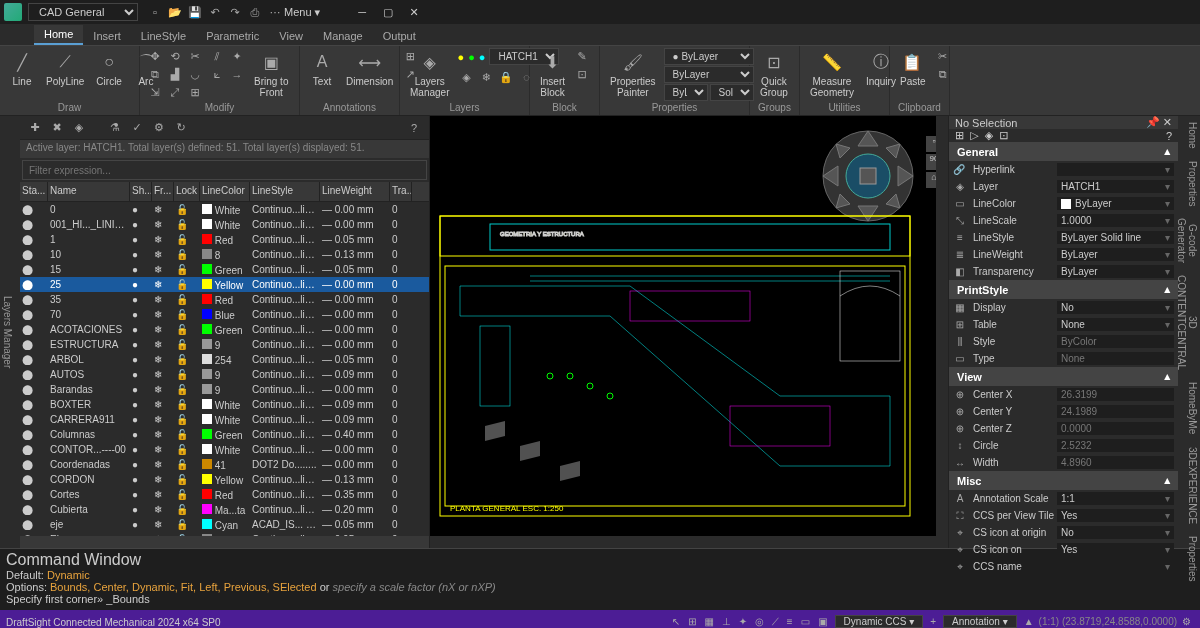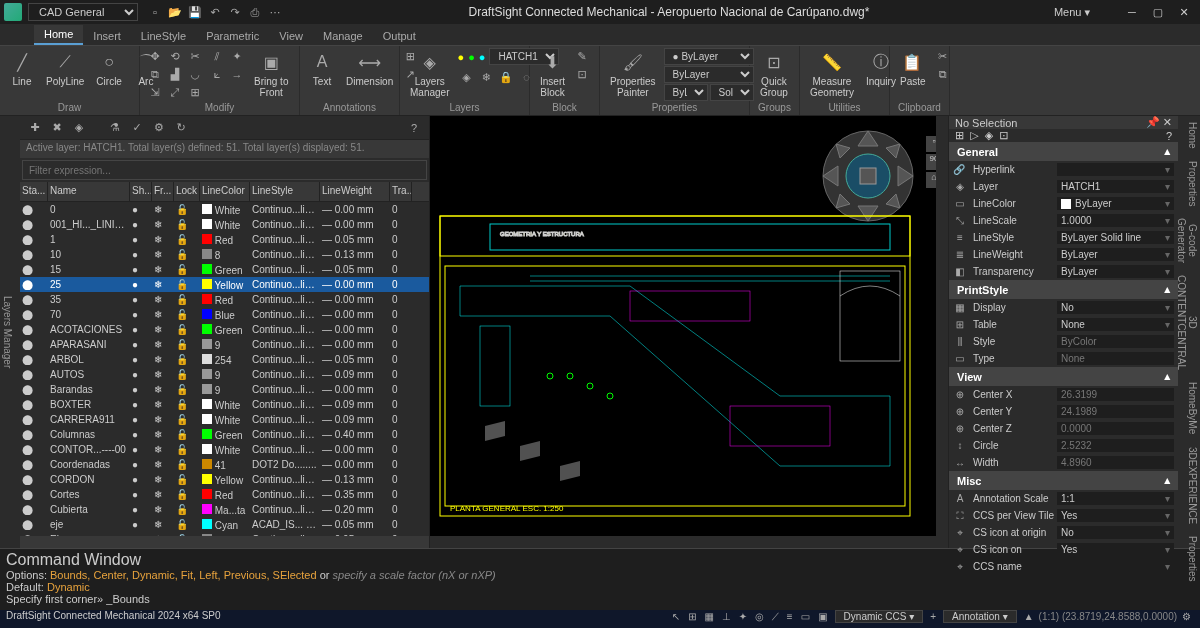--- a/index.html
+++ b/index.html
@@ -53,21 +53,21 @@
 .pp-row { display:flex; height:17px; align-items:center; font-size:10px; }
 .pp-icon { width:22px; text-align:center; color:#aaa; }
 .pp-label { width:86px; color:#ccc; padding-left:2px;}
 .pp-val { flex:1; background:#1e1e1e; padding:1px 4px; color:#ccc; margin-right:4px; display:flex; align-items:center; gap:4px; }
 .pp-val.ro { color:#777; }
 .cmdwin { height:64px; background:#1e1e1e; border-top:1px solid #444; padding:2px 6px; font-size:11px; }
 .cmd-title { color:#ccc; font-size:16px; }
 .cmd-line { color:#ccc; }
 .cmd-kw { color:#e8a33d; }
 .cmd-hint { color:#888; font-style:italic; }
-.statusbar { position:absolute; bottom:0; left:0; right:0; height:18px; background:#0f172a; display:flex; align-items:flex-start; font-size:10px; color:#ccc; }
+.statusbar { position:absolute; bottom:0; left:0; right:0; height:18px; background:#4c1d95; display:flex; align-items:flex-end; font-size:10px; color:#ccc; }
 .sb-left { padding-left:6px; }
 .sb-right { margin-left:auto; display:flex; align-items:center; gap:2px; padding-right:6px; }
 .sb-btn { padding:0 3px; color:#aaa; cursor:pointer; }
 .sb-field { background:#2b2b2b; border:1px solid #444; padding:0 8px; margin:0 2px; }
 .scrollbar-h { position:absolute; bottom:0; left:0; right:0; height:12px; background:#2b2b2b; }
 .scrollbar-v { position:absolute; top:0; right:0; bottom:12px; width:12px; background:#2b2b2b; }
 svg { overflow:visible; }
 </style>
 </head>
 <body>
@@ -77,21 +77,20 @@
   <select class="workspace-dd"><option>CAD General</option></select>
   <div class="qat">
     <div class="qat-btn">▫</div>
     <div class="qat-btn">📂</div>
     <div class="qat-btn">💾</div>
     <div class="qat-btn">↶</div>
     <div class="qat-btn">↷</div>
     <div class="qat-btn">⎙</div>
     <div class="qat-btn">⋯</div>
   </div>
-  <div class="title-text">DraftSight Connected Mechanical - Aeropuerto Nacional de Carúpano.dwg*</div>
   <div class="menubtn"><span>Menu</span> ▾</div>
   <div class="winbtns">
     <div class="winbtn">─</div>
     <div class="winbtn">▢</div>
     <div class="winbtn">✕</div>
   </div>
 </div>
 
 <div class="tabs">
   <div class="tab active">Home</div>
@@ -391,21 +390,21 @@
           <div class="lp-c w-sh">●</div>
           <div class="lp-c w-fr">❄</div>
           <div class="lp-c w-lock">🔓</div>
           <div class="lp-c w-lc"><span class="color-swatch" style="background:#0f0"></span> Green</div>
           <div class="lp-c w-ls">Continuo...lid line</div>
           <div class="lp-c w-lw">— 0.00 mm</div>
           <div class="lp-c w-tr">0</div>
         </div>
         <div class="lp-row">
           <div class="lp-c w-sta">⬤</div>
-          <div class="lp-c w-name">APARASANI</div>
+          <div class="lp-c w-name">ESTRUCTURA</div>
           <div class="lp-c w-sh">●</div>
           <div class="lp-c w-fr">❄</div>
           <div class="lp-c w-lock">🔓</div>
           <div class="lp-c w-lc"><span class="color-swatch" style="background:#999"></span> 9</div>
           <div class="lp-c w-ls">Continuo...lid line</div>
           <div class="lp-c w-lw">— 0.00 mm</div>
           <div class="lp-c w-tr">0</div>
         </div>
         <div class="lp-row">
           <div class="lp-c w-sta">⬤</div>
@@ -764,22 +763,22 @@
     <div class="rv-tab">G-code Generator</div>
     <div class="rv-tab">3D CONTENTCENTRAL</div>
     <div class="rv-tab">HomeByMe</div>
     <div class="rv-tab">3DEXPERIENCE</div>
     <div class="rv-tab">Properties</div>
   </div>
 </div>
 
 <div class="cmdwin">
   <div class="cmd-title">Command Window</div>
+  <div class="cmd-line"><span>Default: </span><span class="cmd-kw">Dynamic</span></div>
   <div class="cmd-line"><span>Options: </span><span class="cmd-kw">Bounds, Center, Dynamic, Fit, Left, Previous, SElected</span><span> or </span><span class="cmd-hint">specify a scale factor (nX or nXP)</span></div>
-  <div class="cmd-line"><span>Default: </span><span class="cmd-kw">Dynamic</span></div>
   <div class="cmd-line"><span>Specify first corner» </span><span>_Bounds</span></div>
 </div>
 
 <div class="statusbar">
   <div class="sb-left">DraftSight Connected Mechanical 2024  x64 SP0</div>
   <div class="sb-right">
     <div class="sb-btn">↖</div>
     <div class="sb-btn">⊞</div>
     <div class="sb-btn">▦</div>
     <div class="sb-btn">⊥</div>

